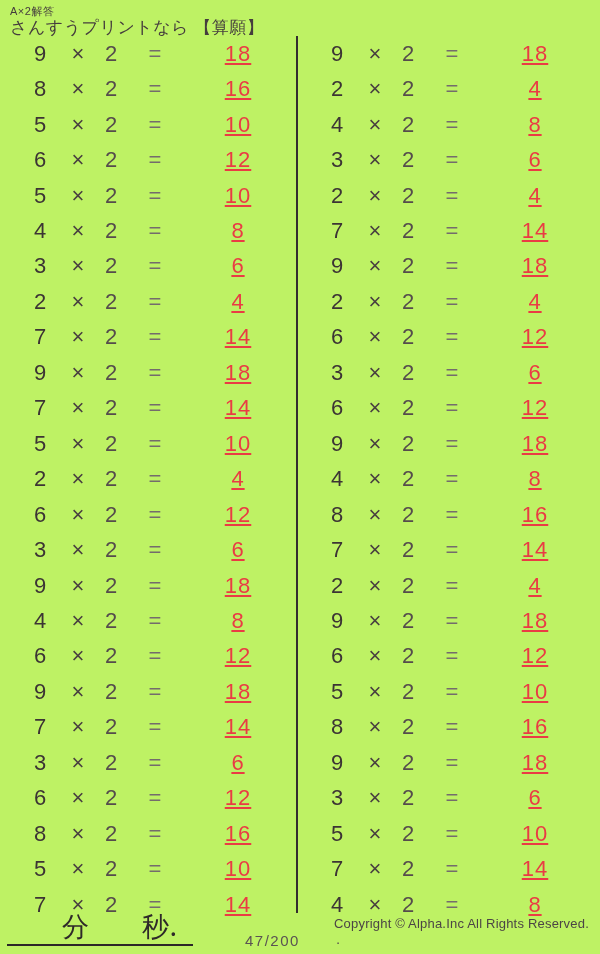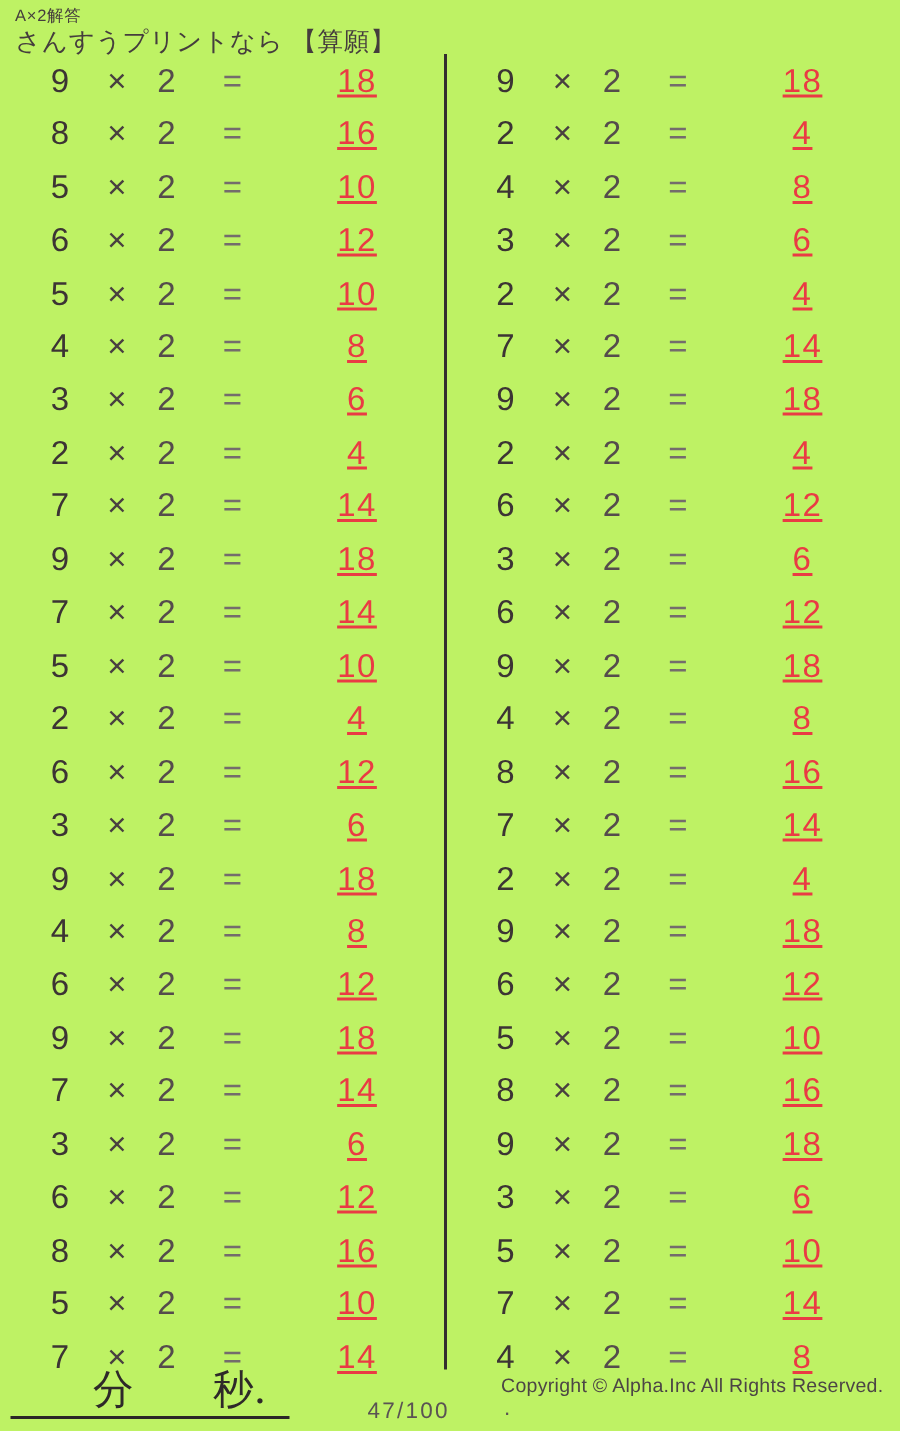--- a/index.html
+++ b/index.html
@@ -422,20 +422,20 @@
         <span class="c-eq">=</span>
         <span class="c-ans">8</span>
       </div>
     </div>
 
   <div class="time-line">
     <span class="kanji k-min">分</span>
     <span class="kanji k-sec">秒.</span>
   </div>
 
-  <div class="page-num">47/100</div>
+  <div class="page-num">47/200</div>
   <div class="stray-dot">.</div>
 
   <div class="copyright">
     <div>Copyright ©  Alpha.Inc All Rights Reserved.</div>
   </div>
 
 </div>
 
 </body></html>

